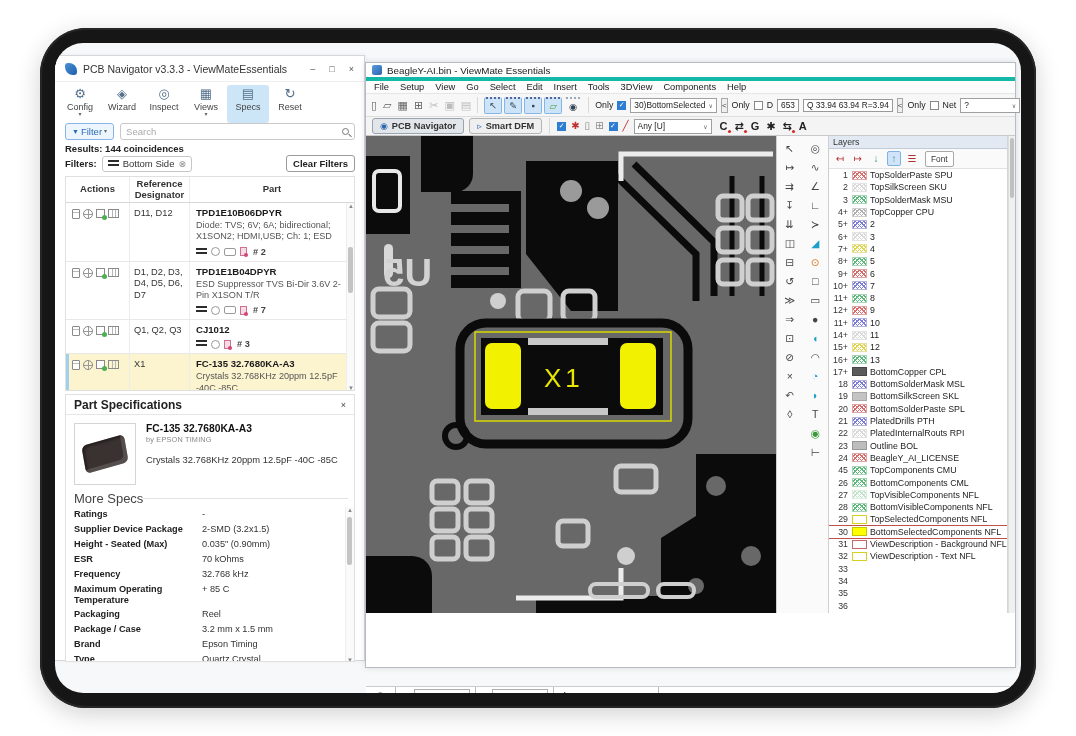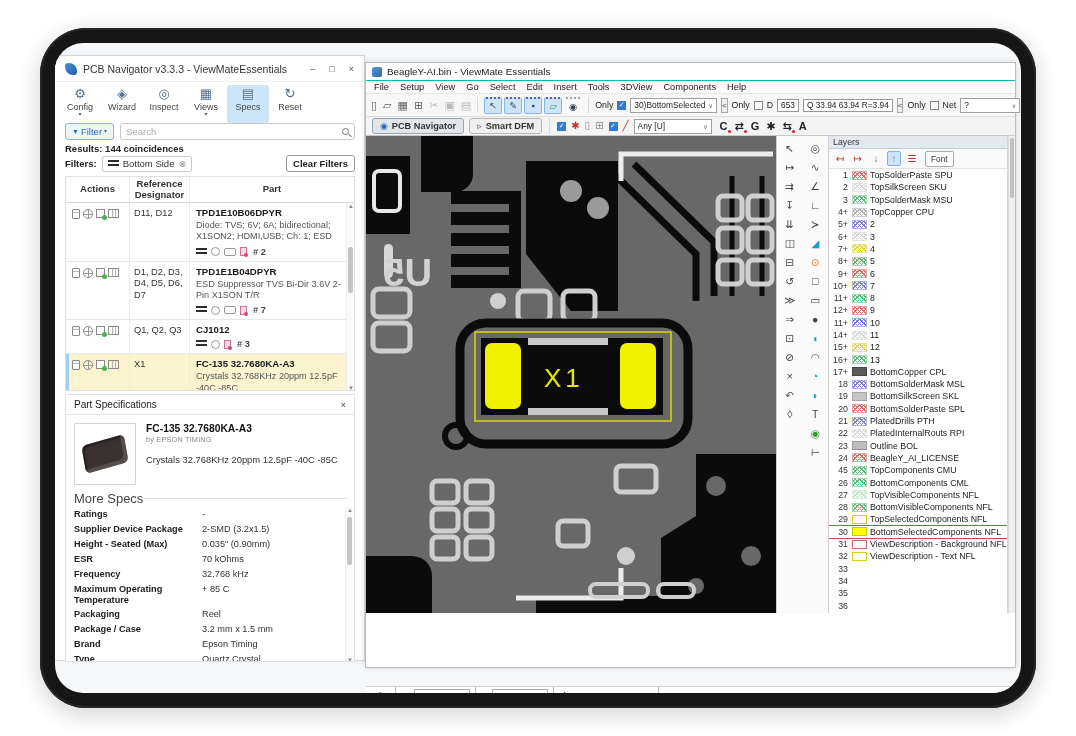--- a/index.html
+++ b/index.html
@@ -59,38 +59,38 @@
 .bdg-df{width:9px;height:9px;border:1px solid #999;border-radius:50%;}
 .bdg-amt{width:12px;height:8px;border:1px solid #999;border-radius:2px;}
 .bdg-doc-red{width:7px;height:9px;border:1px solid #cf7090;background:#f7dce6;position:relative;}
 .bdg-doc-red::after{content:"";position:absolute;right:-2px;bottom:-2px;width:4px;height:4px;border-radius:50%;background:#d2447a;}
 .vscroll{position:absolute;right:0;top:26px;width:8px;height:188px;background:#fafafa;border-left:1px solid #eee;}
 .vthumb{position:absolute;left:1px;width:5px;border-radius:2px;background:#c4c4c4;}
 .sarrow{position:absolute;left:0;width:8px;font-size:6px;color:#888;text-align:center;}
 
 .specs{position:absolute;left:10px;top:338px;width:290px;height:268px;border:1px solid #e0e0e0;background:#fff;overflow:hidden;}
 .sp-head{height:20px;display:flex;align-items:center;border-bottom:1px solid #e6e6e6;padding:0 8px;}
-.sp-title{font-size:10px;font-weight:normal;color:#222;flex:1;}
+.sp-title{font-size:12px;font-weight:bold;color:#222;flex:1;}
 .sp-x{font-size:9px;color:#444;}
 .sp-thumb{position:absolute;left:8px;top:28px;width:62px;height:62px;border:1px solid #d5d5d5;display:flex;align-items:center;justify-content:center;}
 .cryst{width:44px;height:28px;background:#3a3230;border-radius:5px;transform:rotate(-16deg) skewX(-6deg);box-shadow:inset -4px -4px 0 rgba(255,255,255,.14),inset 2px 2px 3px rgba(0,0,0,.45);}
 .sp-info{position:absolute;left:80px;top:28px;width:200px;}
 .sp-name{font-size:10.3px;font-weight:bold;color:#111;}
 .sp-by{font-size:7.3px;color:#888;margin-top:1px;letter-spacing:.2px;}
 .sp-desc{font-size:9.4px;color:#333;margin-top:10px;}
 .morespecs{position:absolute;left:8px;top:96px;width:274px;display:flex;align-items:center;font-size:13px;color:#444;}
 .ms-line{flex:1;height:1px;background:#e2e2e2;}
 .spec-rows{position:absolute;left:8px;top:112px;width:268px;}
 .srow{display:flex;align-items:flex-start;min-height:15px;padding:1.5px 0;}
 .slabel{width:128px;flex:none;font-size:9.2px;font-weight:bold;color:#222;line-height:1.2;}
 .sval{flex:1;font-size:9.2px;color:#333;line-height:1.2;}
 .sp-scroll{position:absolute;right:0;top:112px;width:9px;height:156px;background:#fafafa;border-left:1px solid #eee;}
 
 .rwin{position:absolute;left:310px;top:19px;width:651px;height:606px;background:#fff;border:1px solid #b8bcc2;box-shadow:0 0 6px rgba(0,0,0,.12);}
-.rw-title{height:18px;display:flex;align-items:center;padding:0 6px;background:#fff;border-bottom:1px solid #14b8a6;}
+.rw-title{height:18px;display:flex;align-items:center;padding:0 6px;background:#fff;border-bottom:4px solid #14b8a6;}
 .rw-appico{width:10px;height:10px;background:linear-gradient(135deg,#5a9ade,#2a66ad);border-radius:2px;margin-right:5px;flex:none;}
 .rw-title-text{font-size:9.8px;color:#222;}
 .menubar{height:13px;display:flex;align-items:center;gap:11px;padding:0 8px;background:#fcfcfc;border-bottom:1px solid #e6e6e6;}
 .mi{font-size:9.3px;color:#222;}
 .tb1{height:23px;display:flex;align-items:center;gap:4px;padding:0 5px;background:#f7f7f7;border-bottom:1px solid #ddd;}
 .t1i{font-size:11px;color:#666;line-height:1;}
 .t1i.dim{opacity:.4;}
 .tsep{width:1px;height:16px;background:#d8d8d8;margin:0 2px;flex:none;}
 .stool{width:18px;height:17px;border-radius:2px;display:flex;align-items:center;justify-content:center;font-size:9.5px;color:#345;border-top:2px dotted #9ab;}
 .stool.active{background:#cde4f8;border:1px solid #85b7e6;border-top:2px dotted #569;}

